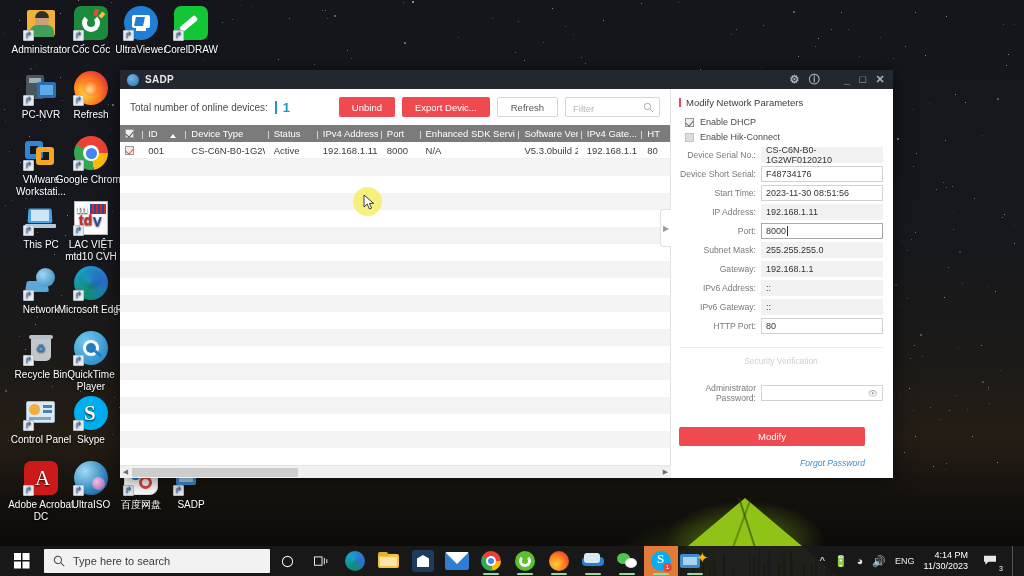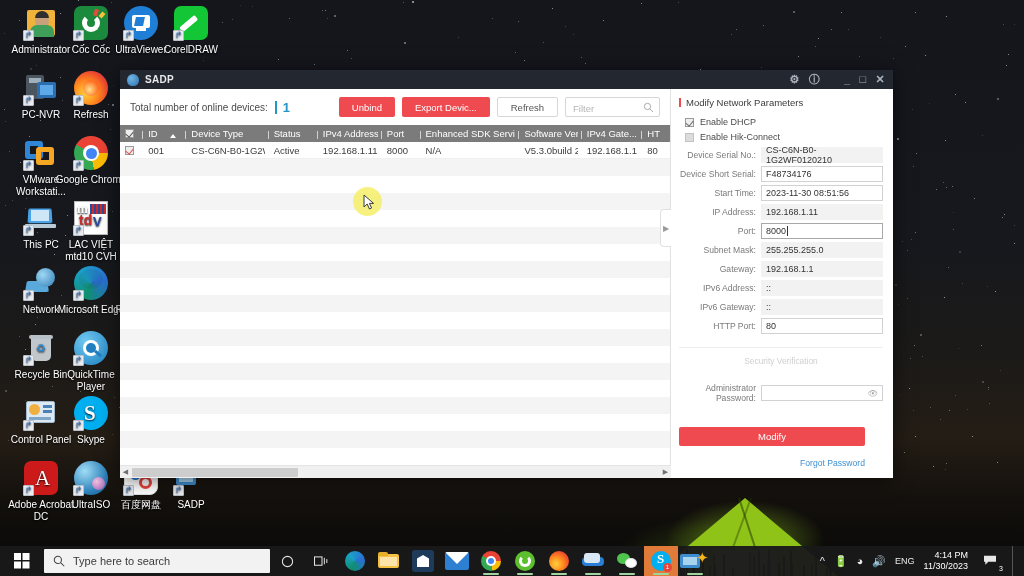--- a/index.html
+++ b/index.html
@@ -202,21 +202,21 @@
   #sec-verif { text-align:center; font-size: 8.4px; color: #cfcfcf; margin-top: 13px; border-top: 1px solid #ededed; padding-top: 8px;}
   #pw-row { display:flex; align-items:center; margin-top: 17px; }
   #pw-row .flabel { width: 82px; }
   #pw-box { flex:1; height: 16px; border: 1px solid #d2d2d2; background:#fff; position:relative;}
   #pw-eye { position:absolute; right: 4px; top: 3px; font-size: 8px; color:#a0a0a0;}
   #modify-btn {
     margin-top: 24px; width: 186px; height: 19px; background: #ee4a50; color: #fff;
     border: none; border-radius: 2px; font-size: 9.5px; font-family: inherit; cursor:pointer;
   }
   #forgot { margin-top: 6px; text-align: right; width: 186px; }
-  #forgot a { font-size: 8.6px; color: #3f8fd0; text-decoration: none; }
+  #forgot a { font-size: 8.6px; color: #3f8fd0; text-decoration: none; font-style: italic; }
 
   
   #cursor-hl {
     position: absolute; left: 353px; top: 187px; width: 29px; height: 29px;
     background: #f5ef60; border-radius: 50%; opacity: .8;
   }
   #cursor-arrow { position: absolute; left: 363px; top: 194px; }
 
   
   #taskbar {

